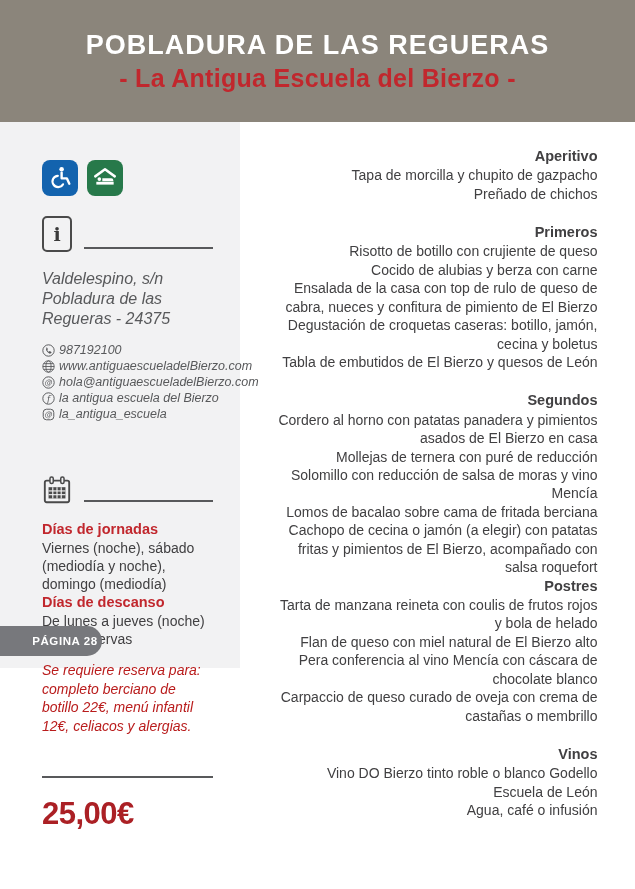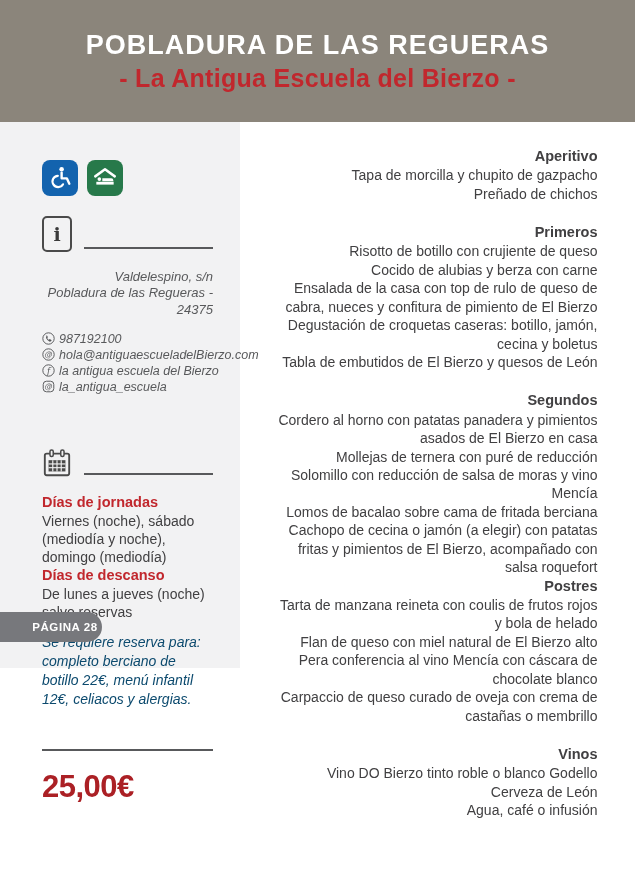--- a/index.html
+++ b/index.html
@@ -51,33 +51,33 @@
     display:flex;align-items:center;justify-content:center;
   }
   .info-row,.cal-row{display:flex;margin-top:20px;}
   .info-box{
     width:26px;height:32px;border:2px solid #4a4a4a;border-radius:5px;
     display:flex;align-items:center;justify-content:center;
     font-family:"DejaVu Serif",serif;font-weight:bold;font-size:19px;color:#3a3a3a;
     background:transparent;flex:0 0 auto;
   }
   .rule{flex:1;border-bottom:2px solid #58595b;margin-left:12px;margin-bottom:3px;align-self:flex-end;}
-  .address{margin-top:17px;font-size:13px;font-style:italic;line-height:1.25;color:#58595b;text-align:right;}
+  .address{margin-top:17px;font-size:16px;font-style:italic;line-height:1.25;color:#58595b;}
   .contacts{list-style:none;margin:13px 0 0;padding:0;font-size:12.5px;font-style:italic;line-height:16px;color:#58595b;}
   .contacts li{display:flex;align-items:center;white-space:nowrap;}
   .contacts .cicon{flex:0 0 13px;width:13px;height:13px;margin-right:4px;display:inline-flex;}
   .cal-row{margin-top:53px;}
   .cal-row svg{flex:0 0 auto;}
   .schedule{margin-top:15px;font-size:14px;line-height:1.3;color:#414042;}
   .red-label{color:#c1272d;font-weight:bold;font-size:14.5px;}
-  .note{margin-top:12px;font-size:14px;font-style:italic;line-height:1.35;color:#0c4a6e;}
+  .note{margin-top:12px;font-size:14px;font-style:italic;line-height:1.35;color:#b91c1c;}
   .price-rule{margin-top:40px;border-bottom:2px solid #58595b;}
   .price{margin-top:18px;font-size:31px;font-weight:bold;color:#ab2025;letter-spacing:-.5px;}
   .page-badge{
-    position:absolute;left:0;bottom:26px;
+    position:absolute;left:0;bottom:12px;
     width:102px;height:30px;
     background:#77787c;color:#ffffff;
     border-radius:0 15px 15px 0;
     display:flex;align-items:center;justify-content:center;
     padding-left:28px;box-sizing:border-box;
     font-size:11.5px;font-weight:bold;letter-spacing:.6px;
   }
 
   
   .menu-section{margin-top:20px;}
@@ -131,20 +131,32 @@
 
       <ul class="contacts" id="contacts">
           <li>
             <span class="cicon">
               <svg viewBox="0 0 16 16" width="13" height="13">
                 <circle cx="8" cy="8" r="7" fill="none" stroke="#58595b" stroke-width="1.2"></circle>
                 <path d="M5.3 4.4 c.3-.3.8-.3 1 .1 l.9 1.5 c.2.3.1.7-.2.9 l-.7.6 a5.5 5.5 0 0 0 2.2 2.2 l.6-.7 c.2-.3.6-.4.9-.2 l1.5.9 c.4.2.4.7.1 1 l-.7.7 c-.5.5-1.2.6-1.9.3 a8.3 8.3 0 0 1 -3.9-3.9 c-.3-.7-.2-1.4.2-1.9 z" fill="#58595b"></path>
               </svg>
             </span>
             <span>987192100</span>
+          </li>
+          <li>
+            <span class="cicon">
+              <svg viewBox="0 0 16 16" width="13" height="13" fill="none" stroke="#58595b" stroke-width="1.1">
+                <circle cx="8" cy="8" r="7"></circle>
+                <ellipse cx="8" cy="8" rx="3.2" ry="7"></ellipse>
+                <line x1="1" y1="8" x2="15" y2="8"></line>
+                <line x1="2" y1="4.5" x2="14" y2="4.5"></line>
+                <line x1="2" y1="11.5" x2="14" y2="11.5"></line>
+              </svg>
+            </span>
+            <span>www.antiguaescueladelBierzo.com</span>
           </li>
           <li>
             <span class="cicon">
               <svg viewBox="0 0 16 16" width="13" height="13">
                 <circle cx="8" cy="8" r="7" fill="none" stroke="#58595b" stroke-width="1.2"></circle>
                 <text x="8" y="11.2" text-anchor="middle" font-size="9.5" fill="#58595b" font-family="DejaVu Sans,sans-serif">@</text>
               </svg>
             </span>
             <span>hola@antiguaescueladelBierzo.com</span>
           </li>
@@ -226,20 +238,20 @@
           <div class="menu-section tight">
             <div class="menu-title">Postres</div>
             <div class="menu-item">Tarta de manzana reineta con coulis de frutos rojos y bola de helado</div>
             <div class="menu-item">Flan de queso con miel natural de El Bierzo alto</div>
             <div class="menu-item">Pera conferencia al vino Mencía con cáscara de chocolate blanco</div>
             <div class="menu-item">Carpaccio de queso curado de oveja con crema de castañas o membrillo</div>
           </div>
           <div class="menu-section">
             <div class="menu-title">Vinos</div>
             <div class="menu-item">Vino DO Bierzo  tinto roble o blanco Godello</div>
-            <div class="menu-item">Cerveza de León</div>
+            <div class="menu-item">Escuela de León</div>
             <div class="menu-item">Agua, café o infusión</div>
           </div>
         </div>
     </main>
 
   </div>
 </div>
 
 </body></html>

